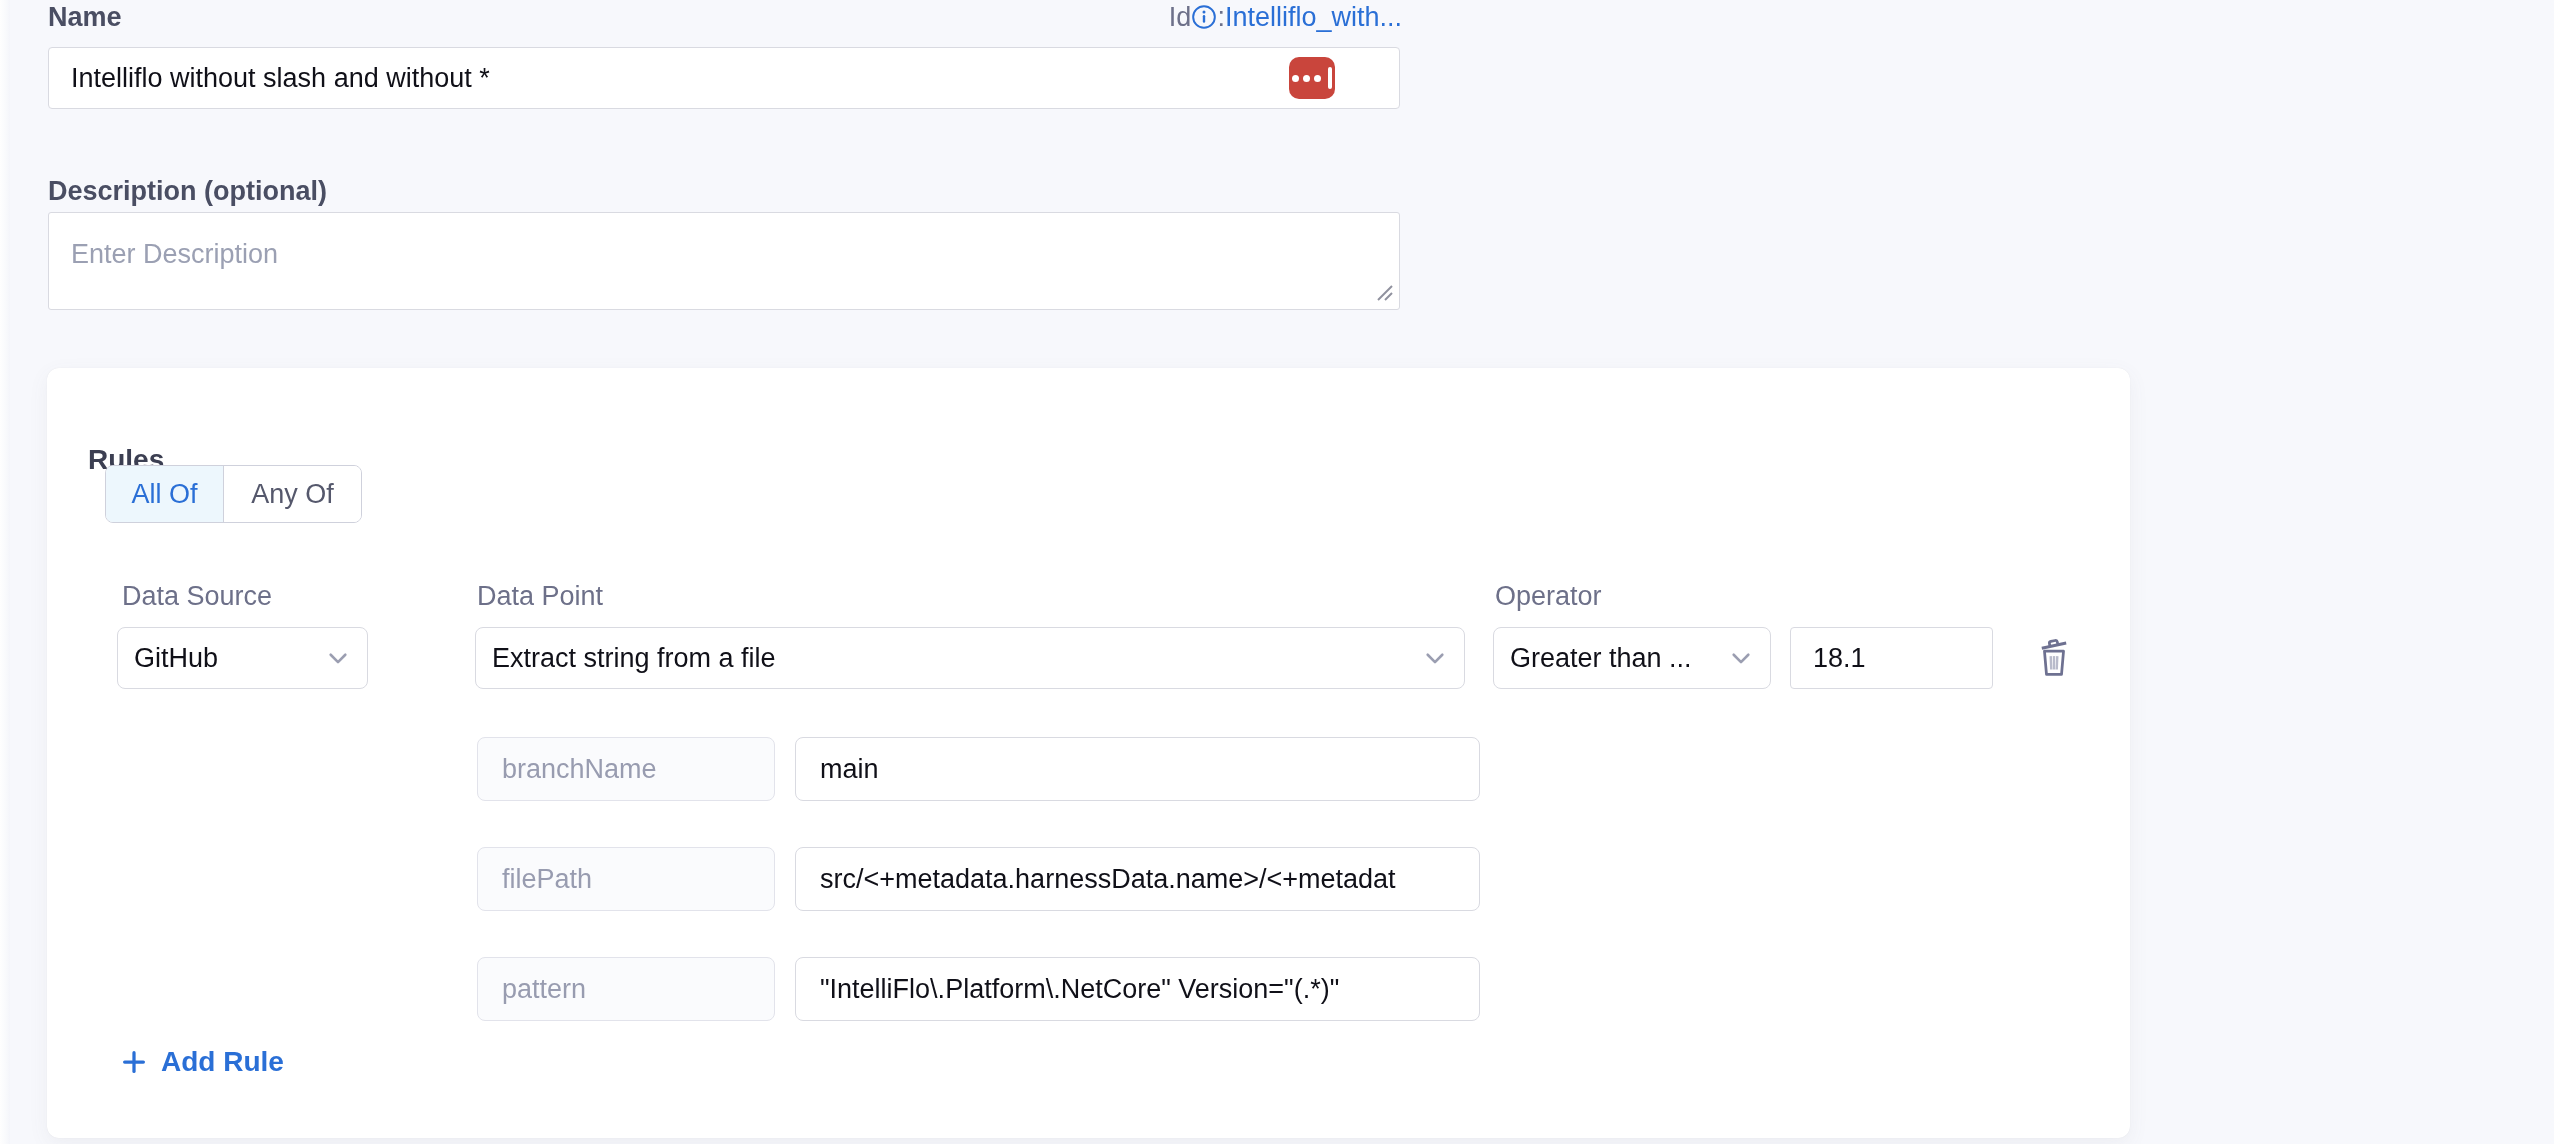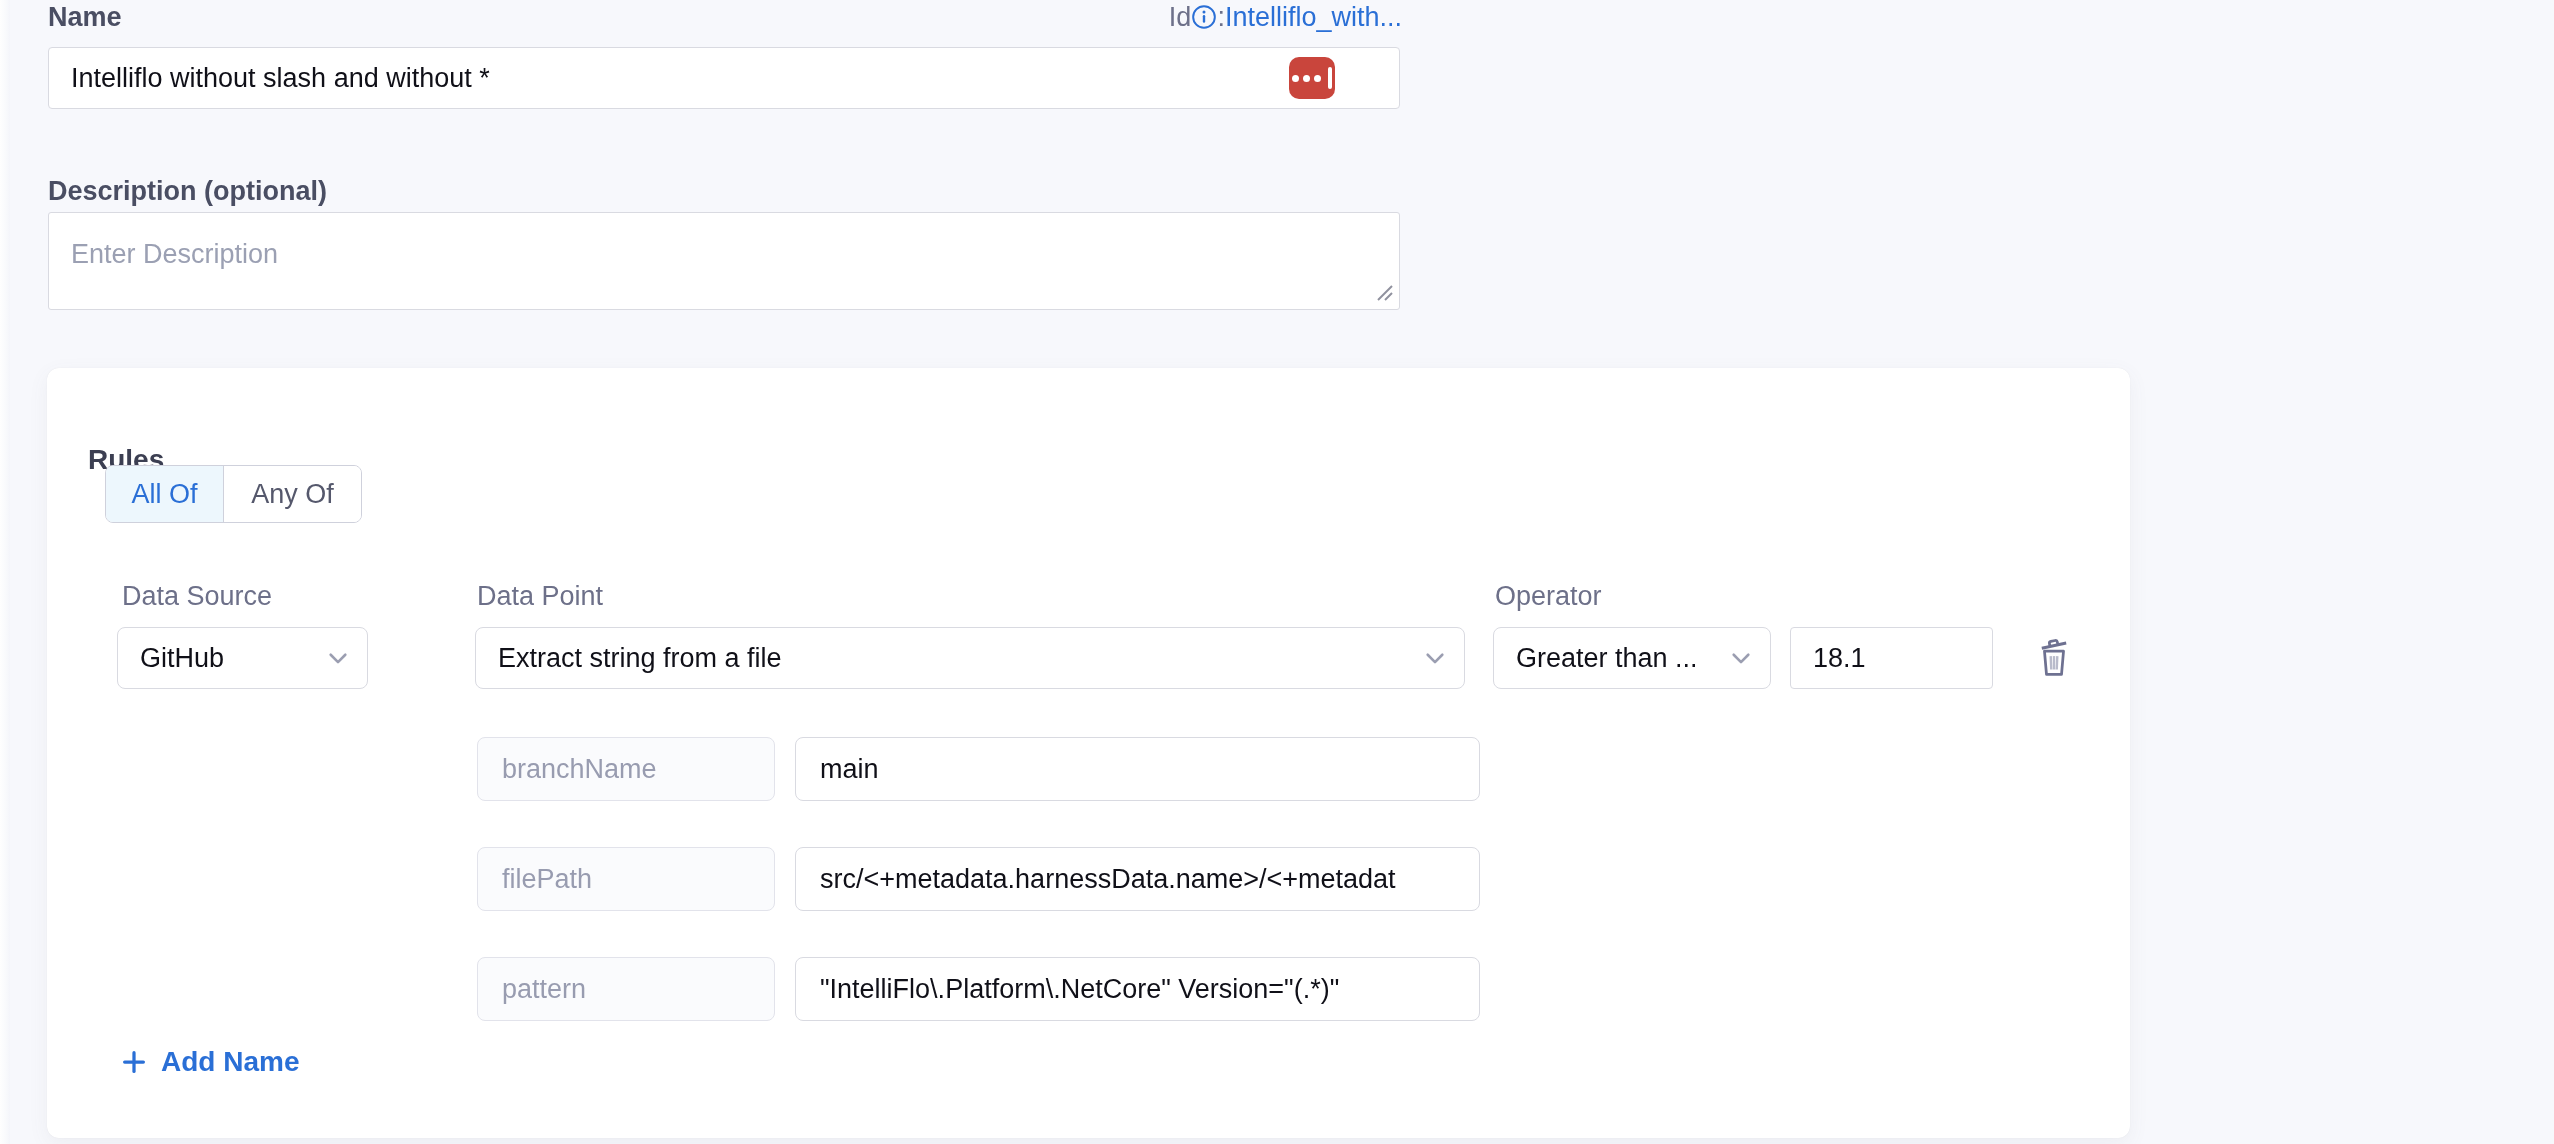--- a/index.html
+++ b/index.html
@@ -66,21 +66,21 @@
     font-size:27px; cursor:pointer; background:#fff; color:#55586c;
     border:none; font-family:"Liberation Sans",sans-serif;
   }
   .segment.first { width:118px; border-right:1px solid #cfd1dc; }
   .segment.second { width:137px; }
   .segment.selected { background:#edf7fd; color:#2a6fd6; }
 
   .dropdown {
     position:absolute; height:62px; background:#fff; border:1px solid #d9dae1; border-radius:8px;
     display:flex; align-items:center; cursor:pointer;
-    font-size:27px; color:#101018; padding:0 50px 0 22px;
+    font-size:27px; color:#101018; padding:0 50px 0 16px;
   }
   .dropdown .chev { position:absolute; right:16px; top:50%; transform:translateY(-50%); width:26px; height:26px; }
   .dropdown .dd-text { white-space:nowrap; overflow:hidden; text-overflow:ellipsis; max-width:100%; }
 
   .key-input {
     position:absolute; width:298px; height:64px; background:#fafbfd; border:1px solid #e2e3eb;
     border-radius:8px; font-family:"Liberation Sans",sans-serif; font-size:27px; color:#989cb0;
     padding:0 24px; outline:none;
   }
   .val-input {
@@ -189,15 +189,15 @@
   <input class="val-input" style="top: 479px;" type="text" value="src/&lt;+metadata.harnessData.name&gt;/&lt;+metadat">
 
   <input class="key-input" style="left: 430px; top: 589px;" type="text" value="pattern">
   <input class="val-input" style="top: 589px;" type="text" value="&quot;IntelliFlo\.Platform\.NetCore&quot; Version=&quot;(.*)&quot;">
 
   <button class="add-rule">
     <svg width="30" height="30" viewBox="0 0 24 24">
       <line x1="12" y1="4.5" x2="12" y2="19.5" stroke="#2a6fd6" stroke-width="2.6" stroke-linecap="round"></line>
       <line x1="4.5" y1="12" x2="19.5" y2="12" stroke="#2a6fd6" stroke-width="2.6" stroke-linecap="round"></line>
     </svg>
-    <span class="add-rule-label">Add Name</span>
+    <span class="add-rule-label">Add Rule</span>
   </button>
 </div>
 
 </body></html>

